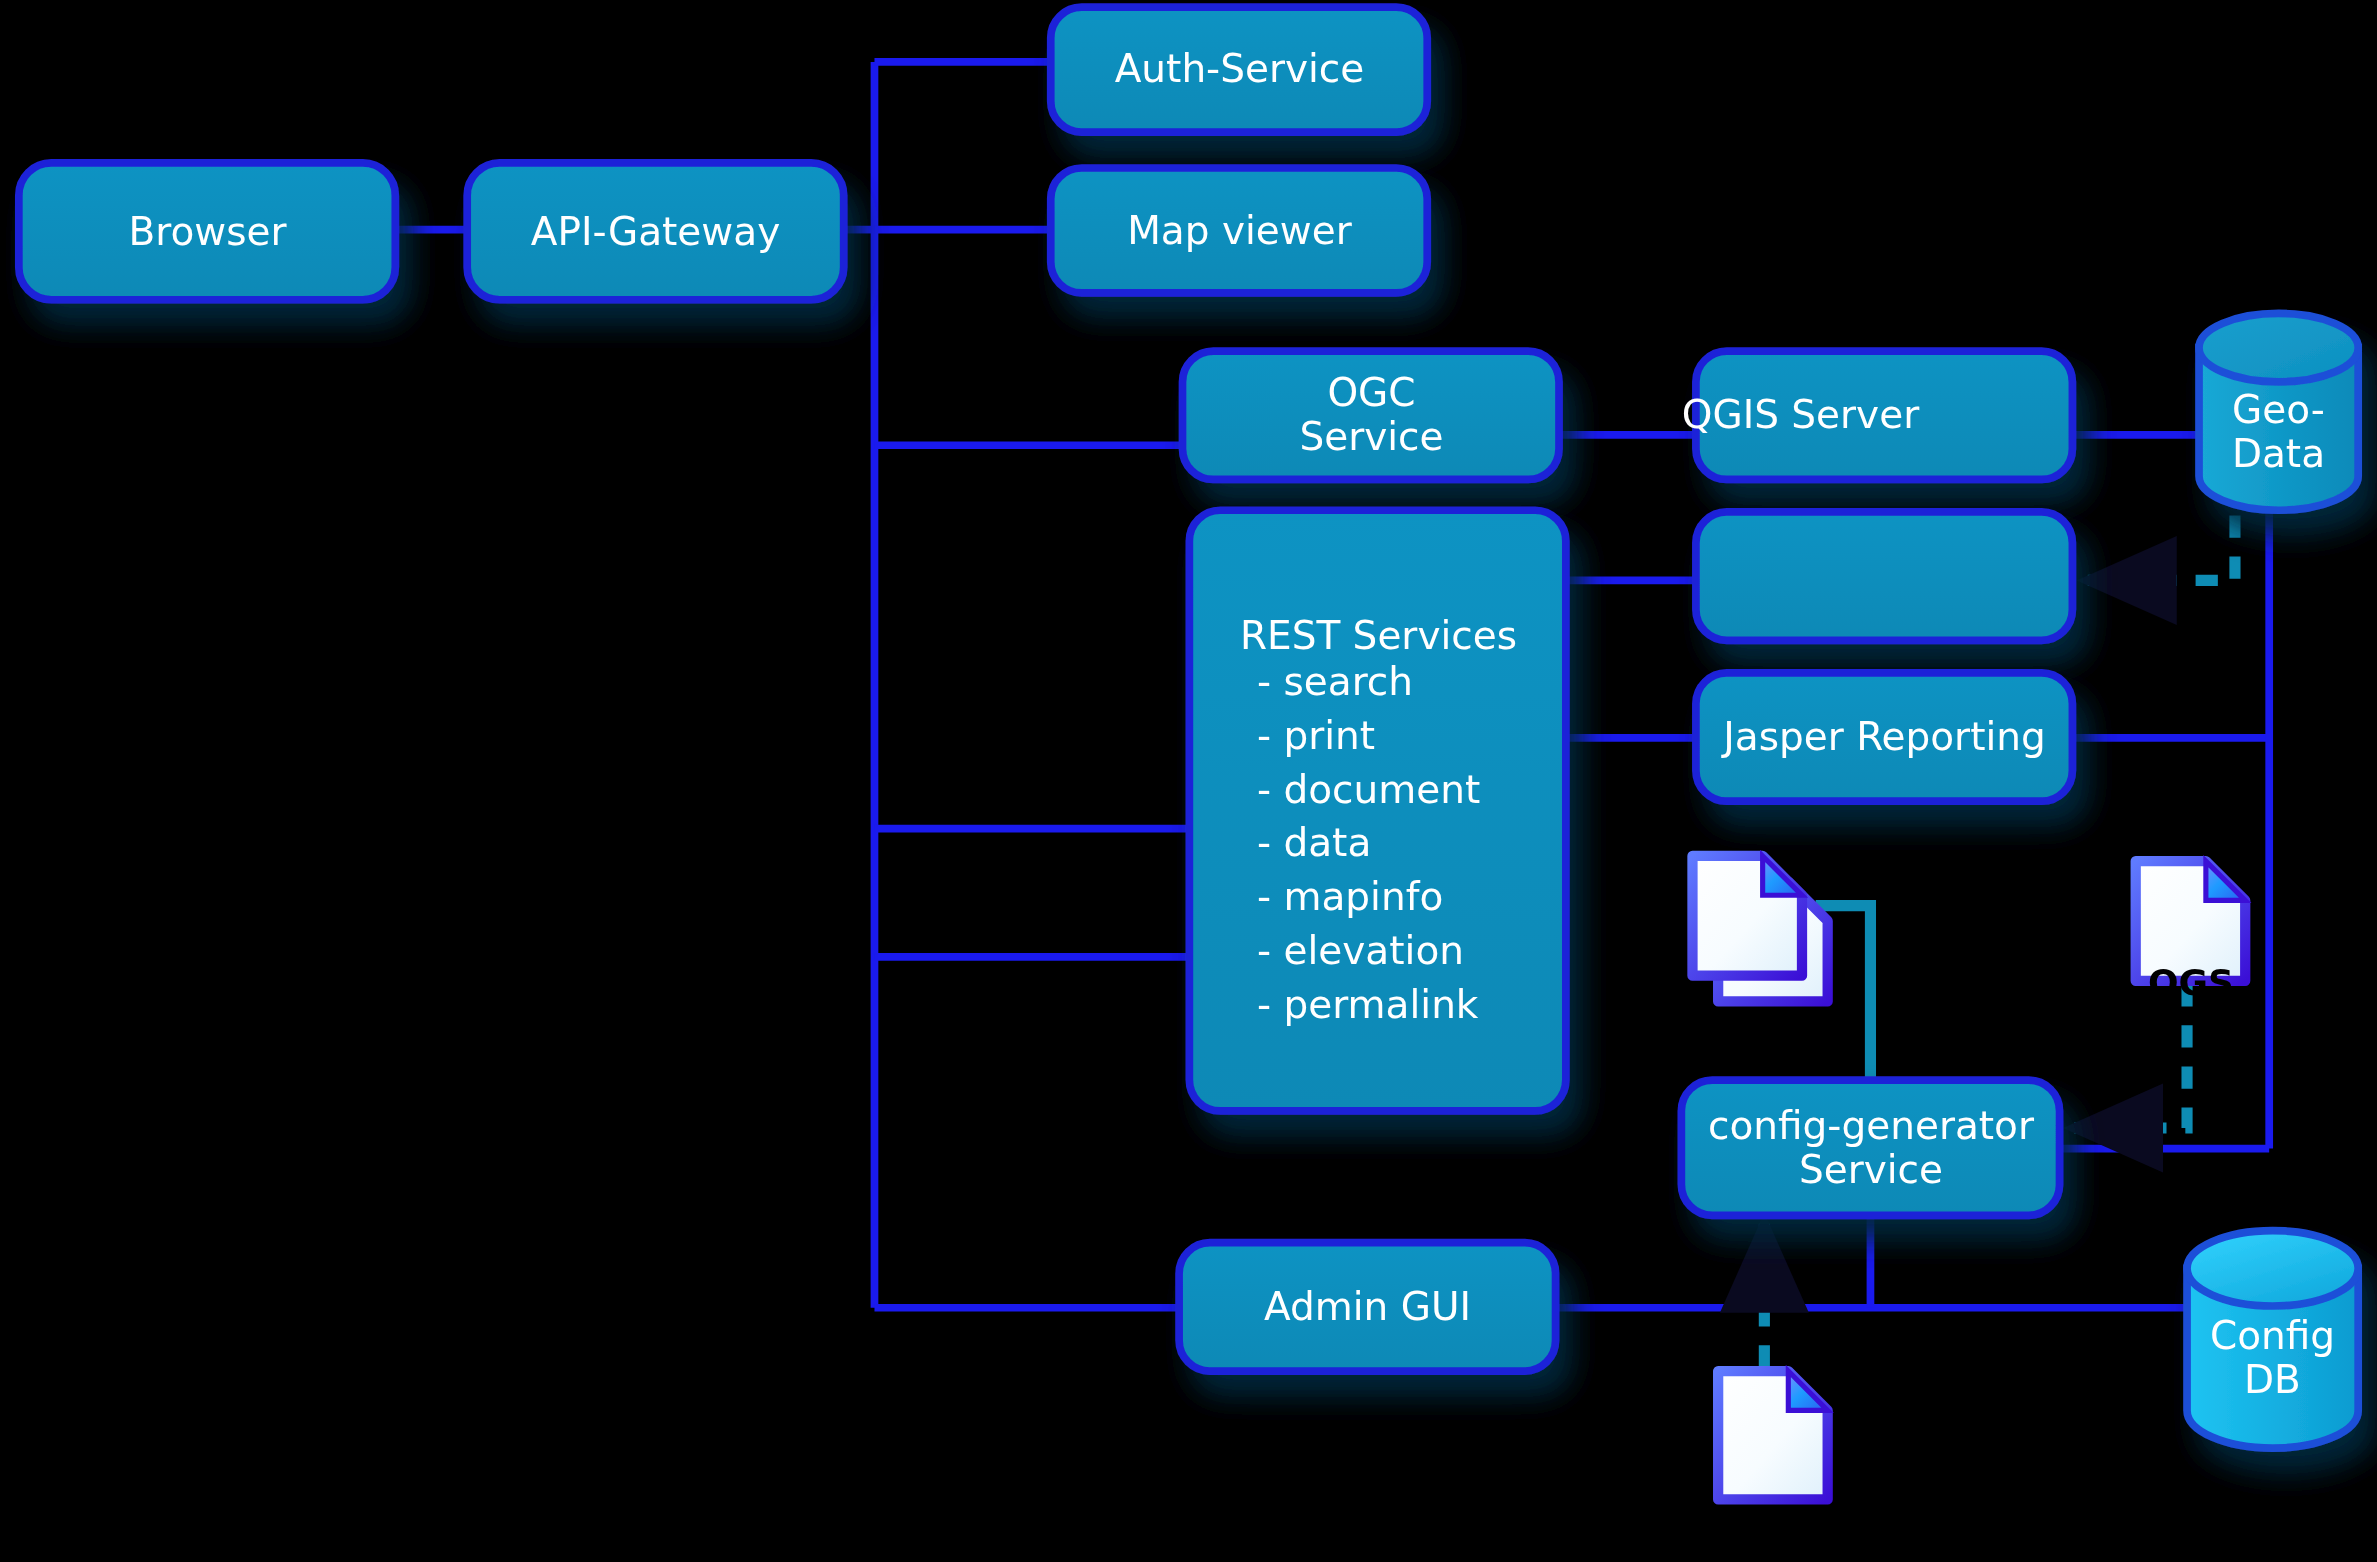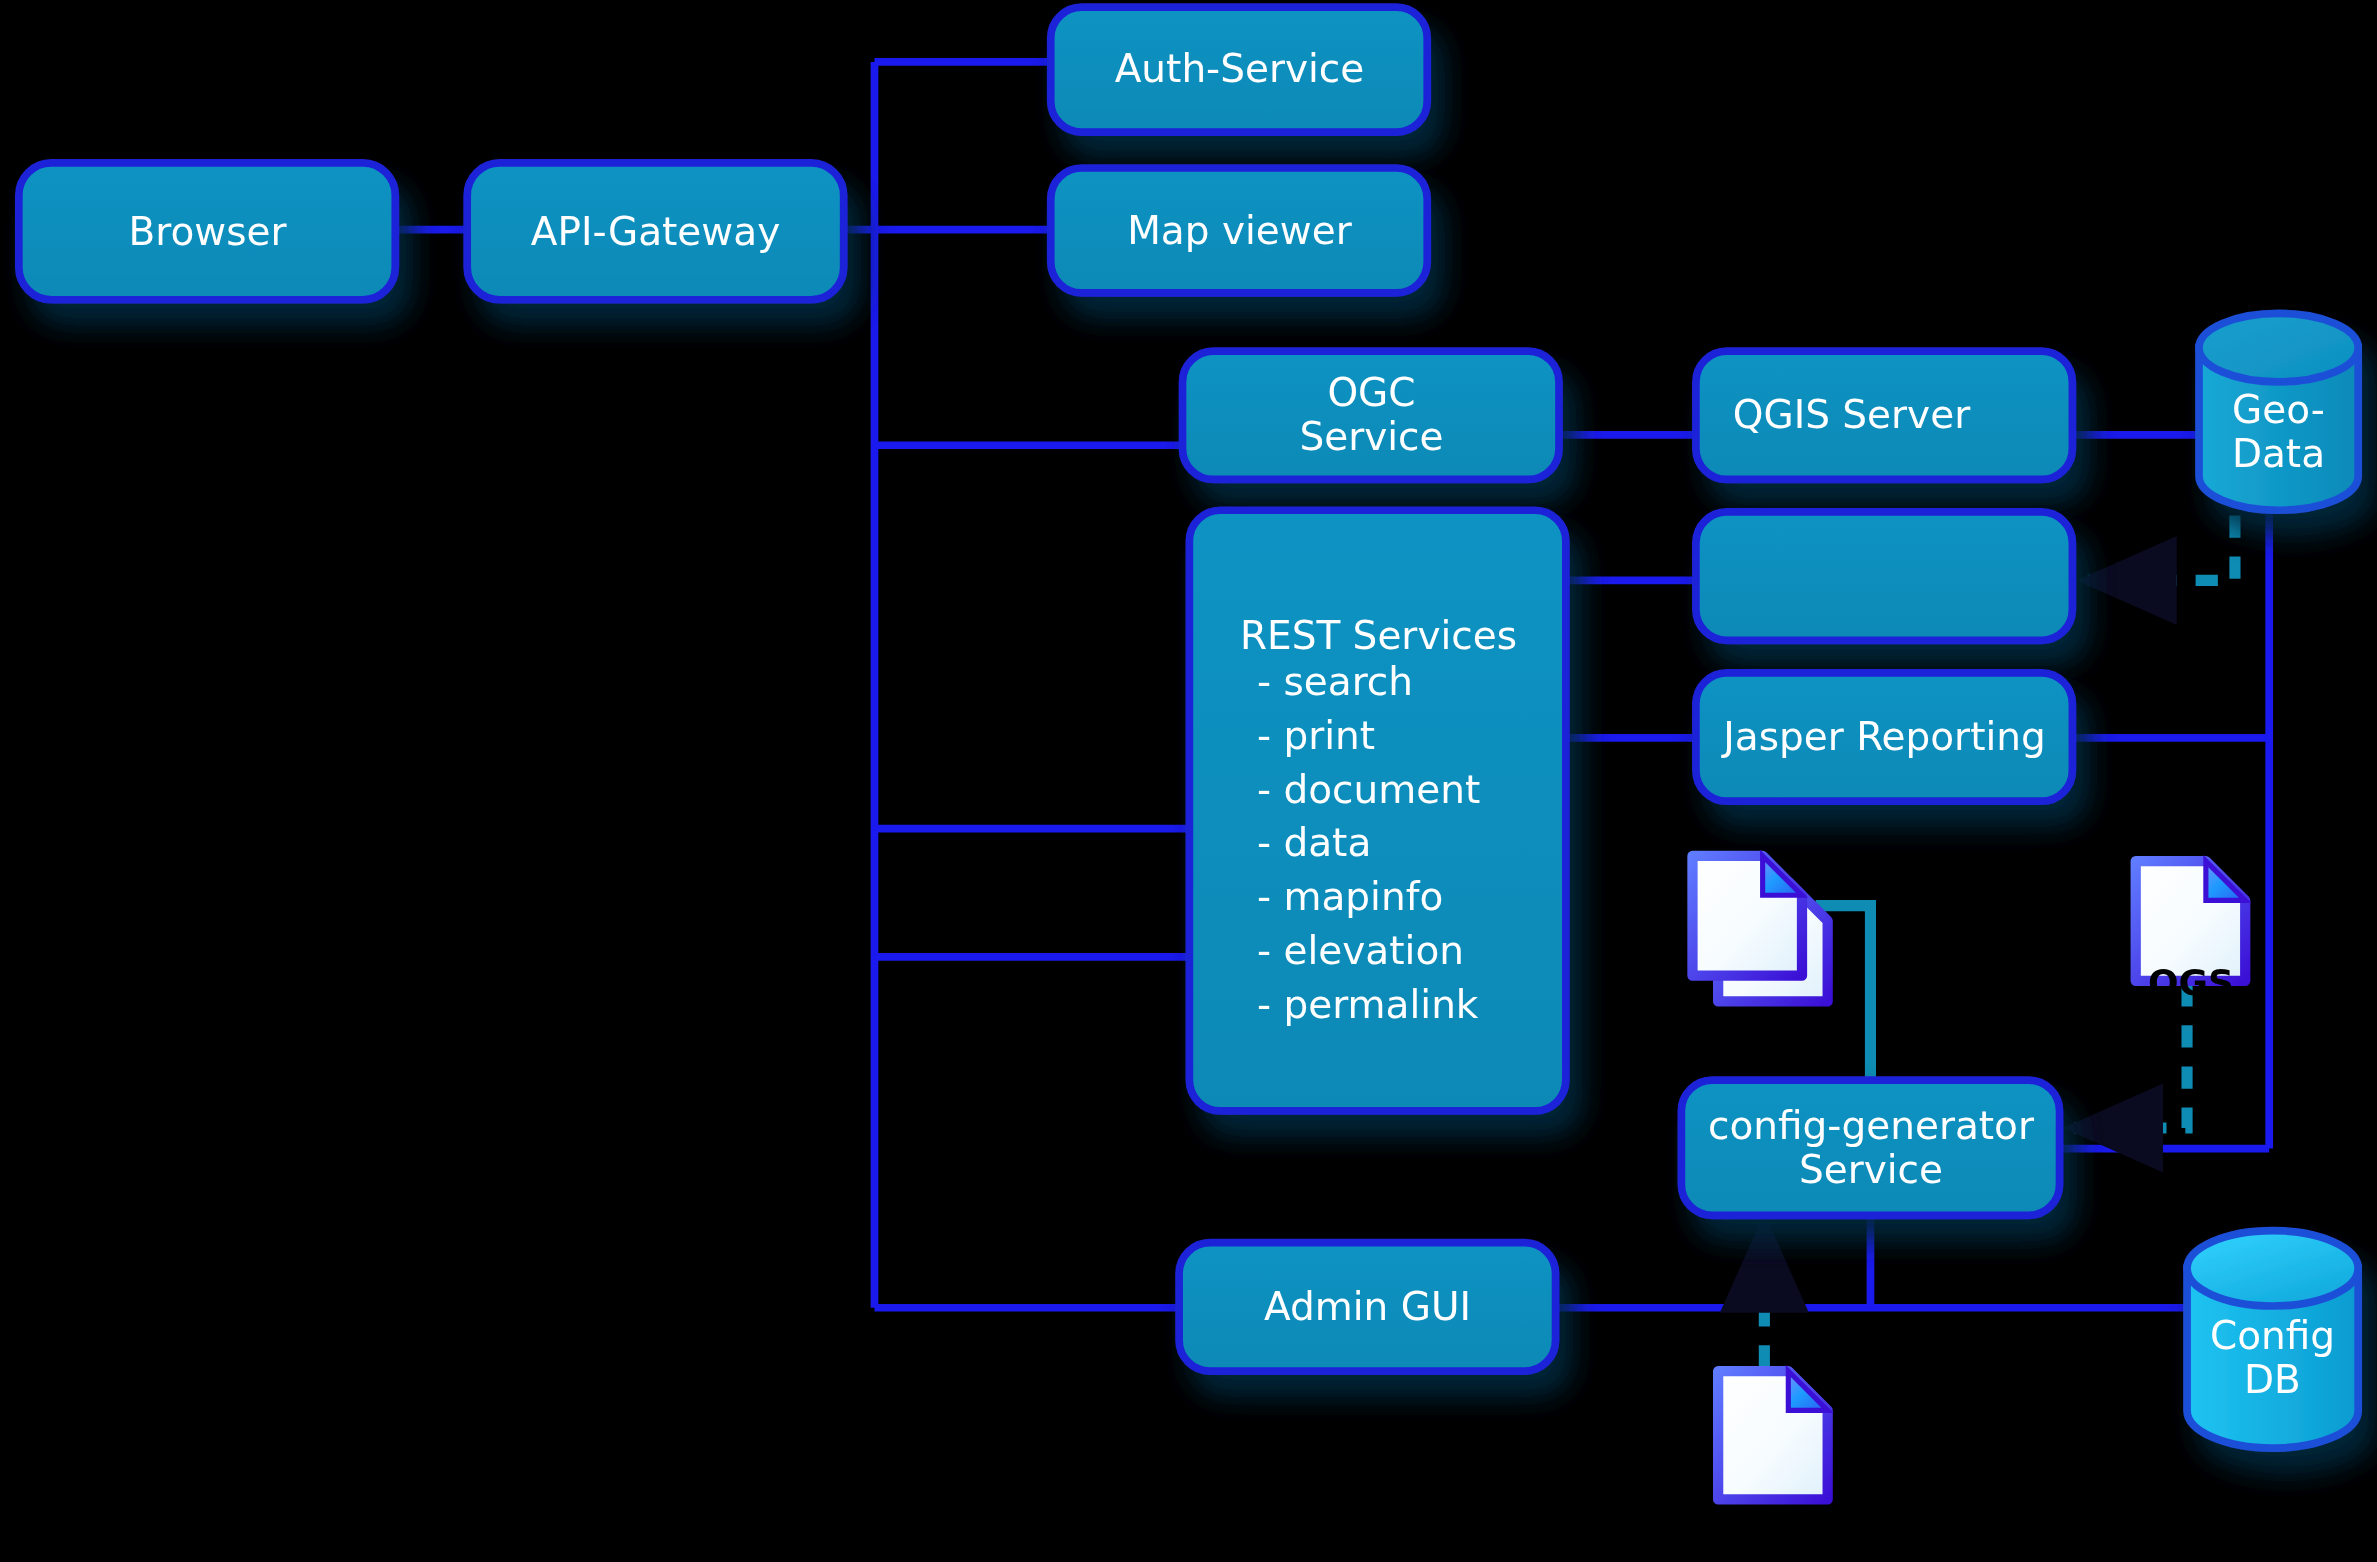--- a/index.html
+++ b/index.html
@@ -259,21 +259,21 @@
 
   <div class="node-label" style="left:467px; top:163px; width:377px; height:137px;">API-Gateway</div>
 
   <div class="node-label" style="left:1051px; top:6.8px; width:377px; height:125px;">Auth-Service</div>
 
   <div class="node-label" style="left:1051px; top:168px; width:377px; height:125px;">Map viewer</div>
 
   <div class="node-label" style="left:1183px; top:351px; width:377px; height:128px;">OGC
 Service</div>
 
-  <div class="node-label" style="left:1663px; top:351px; width:377px; height:128px;">QGIS Server</div>
+  <div class="node-label" style="left:1612px; top:351px; width:377px; height:128px;">QGIS Server</div>
 
 
   <div class="node-label" style="left:1696px; top:673px; width:377px; height:128px;">Jasper Reporting</div>
 
   <div class="node-label" style="left:1682px; top:1080px; width:378px; height:135px;">config-generator
 Service</div>
 
   <div class="node-label" style="left:1179px; top:1243px; width:377px; height:128px;">Admin GUI</div>
 
   <div class="node-label" style="left:2199px; top:359px; width:159px; height:145px;">Geo-

